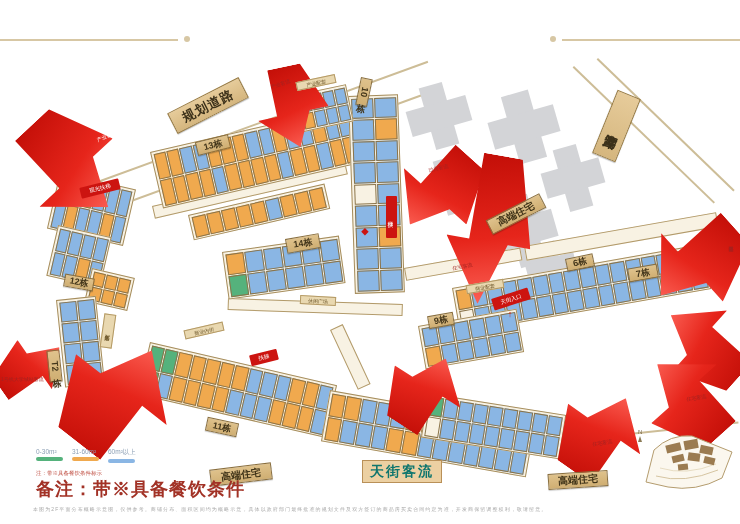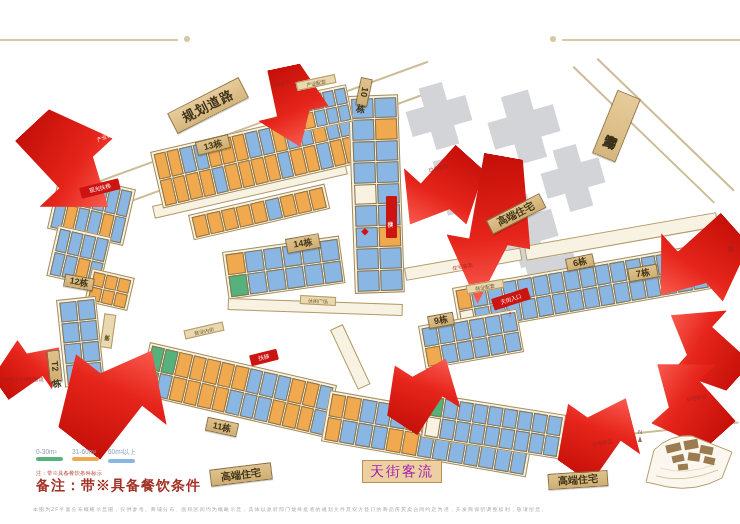--- a/index.html
+++ b/index.html
@@ -35,21 +35,21 @@
   
   .arrow{position:absolute;z-index:3;transform-origin:50% 50%;
          background:linear-gradient(165deg,#ff6a5e 0%,#e6251b 45%,#c00d06 100%);
          clip-path:polygon(50% 0%,100% 42%,73% 42%,73% 100%,27% 100%,0% 42%,27% 42%);}
 
   
   .lbl{position:absolute;z-index:4;display:flex;align-items:center;justify-content:center;
        transform-origin:50% 50%;box-sizing:border-box;white-space:nowrap;}
   .k-road{background:linear-gradient(#e6cb9a,#d5b67e);border:1px solid #97793f;color:#3c311a;
           font-weight:bold;font-size:13px;letter-spacing:1px;box-shadow:0 1px 1px rgba(0,0,0,.25);}
-  .k-flow{background:#ecd0a2;border:1px solid #b99058;color:#a21caf;font-weight:normal;font-size:14px;letter-spacing:2px;}
+  .k-flow{background:#ecd0a2;border:1px solid #b99058;color:#0f766e;font-weight:bold;font-size:14px;letter-spacing:2px;}
   .k-area{background:linear-gradient(#dfc28c,#cfae72);border:1px solid #8a6f3e;color:#3f3318;
           font-weight:bold;font-size:10px;box-shadow:0 1px 1px rgba(0,0,0,.2);}
   .k-chip{background:linear-gradient(#dfc28c,#cfae72);border:1px solid #8a6f3e;color:#42351a;
           font-weight:bold;font-size:9px;box-shadow:0 1px 1px rgba(0,0,0,.2);}
   .k-tiny{background:#e9d8b0;border:0.5px solid #b49a66;color:#6a5428;font-size:5px;}
   .vert{writing-mode:vertical-rl;}
 
   
   .marker{position:absolute;z-index:4;background:#cc1410;color:#fff;font-size:5.5px;
           display:flex;align-items:center;justify-content:center;transform-origin:50% 50%;
@@ -61,21 +61,21 @@
   .flowtxt{position:absolute;z-index:5;font-size:5px;color:#a32220;transform-origin:0 0;white-space:nowrap;}
   .flowtxt.w{color:#fff;}
 
   
   .legend{position:absolute;left:36px;top:448px;z-index:6;}
   .lg-row{display:flex;gap:9px;}
   .lg-item{display:flex;flex-direction:column;gap:2px;}
   .lg-t{font-size:6.5px;color:#8da0b5;}
   .lg-bar{width:27px;height:4px;border-radius:2px;}
   .note-small{position:absolute;left:36px;top:470px;font-size:5.5px;color:#c05044;z-index:6;}
-  .note-main{position:absolute;left:36px;top:477px;font-size:14px;font-weight:bold;color:#a23226;z-index:6;letter-spacing:1px;}
+  .note-main{position:absolute;left:36px;top:477px;font-size:18px;font-weight:bold;color:#a23226;z-index:6;letter-spacing:1px;}
 
   .disclaimer{position:absolute;left:33px;top:506px;width:702px;font-size:5px;color:#a9a9a9;
               letter-spacing:1.1px;white-space:nowrap;overflow:hidden;z-index:6;}
 
   
   .sitemap{position:absolute;left:636px;top:424px;width:102px;height:74px;z-index:4;}
   .compass{position:absolute;left:2px;top:6px;font-size:6px;color:#7a6a4a;text-align:center;line-height:5px;}
   .compass .tri{width:0;height:0;border-left:2.5px solid transparent;border-right:2.5px solid transparent;
                 border-bottom:6px solid #8a7a55;margin:1px auto 0;}
 </style>

